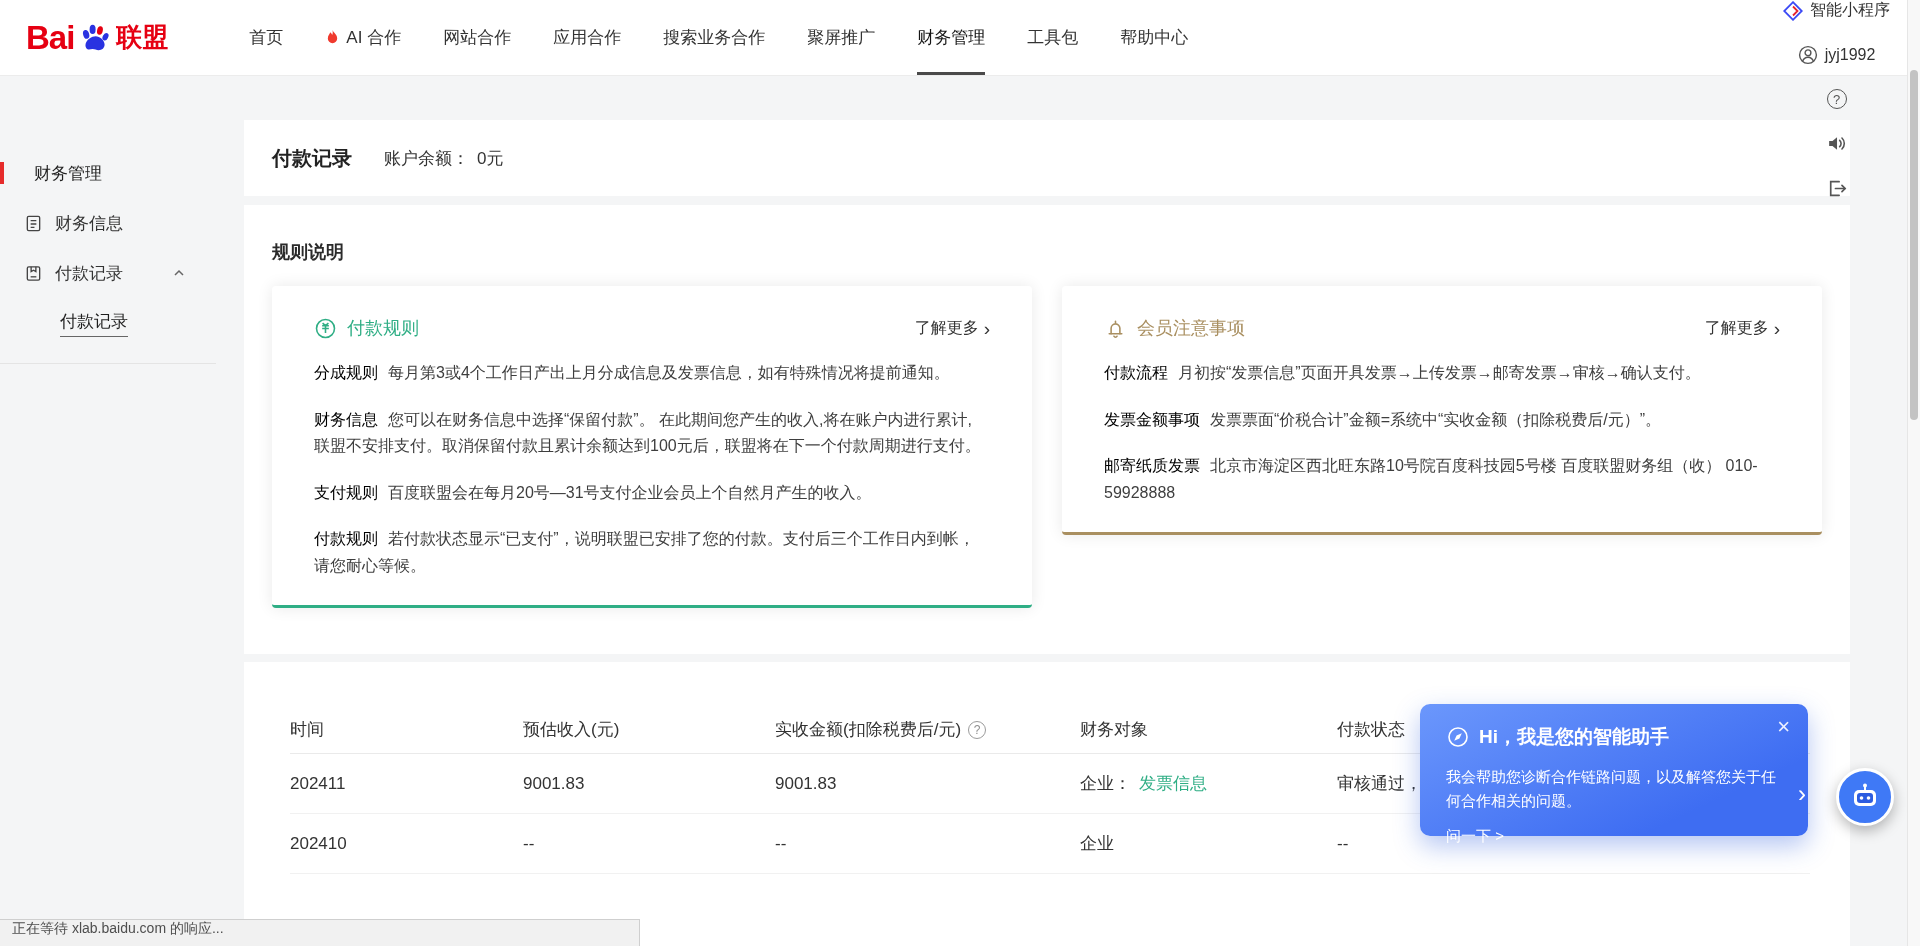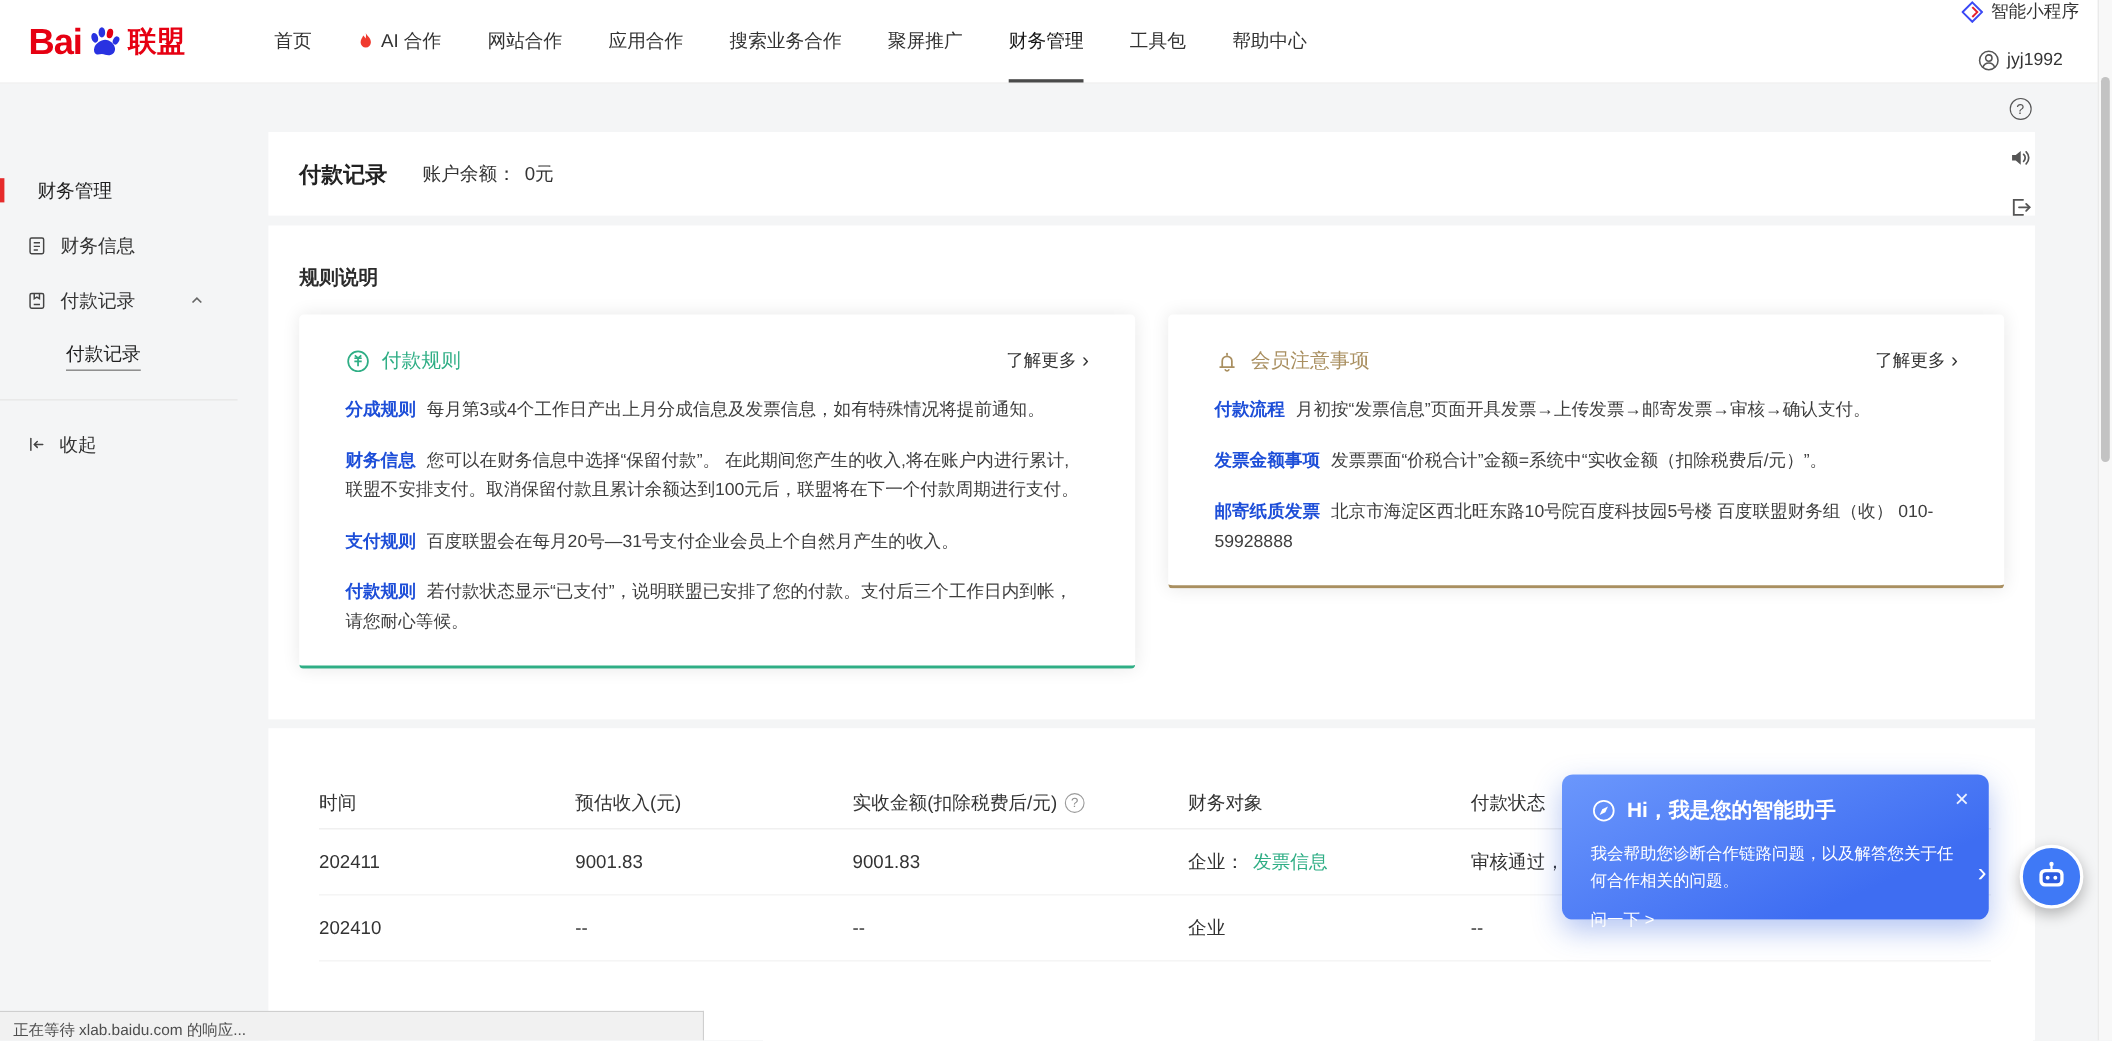--- a/index.html
+++ b/index.html
@@ -46,21 +46,21 @@
   .card { flex:1; background:#fff; border-radius:4px; box-shadow:0 0 16px rgba(0,0,0,0.09); padding:30px 42px 26px; }
   .card.green { border-bottom:3px solid #2fae85; }
   .card.gold  { border-bottom:3px solid #a98f60; }
   .card-head { display:flex; align-items:center; }
   .card-title { margin-left:10px; font-size:18px; }
   .card.green .card-title { color:#2fae85; }
   .card.gold  .card-title { color:#a98f60; }
   .card-more { margin-left:auto; display:flex; align-items:center; gap:5px; font-size:16px; color:#333; cursor:pointer; }
   .card-more .arr { font-size:19px; line-height:1; }
   .card-item { margin-top:20px; font-size:16px; line-height:1.66; color:#3e3e3e; }
-  .card-item .lbl { font-weight:bold; color:#1d4ed8; margin-right:10px; }
+  .card-item .lbl { font-weight:normal; color:#000000; margin-right:10px; }
   .card-link { color:#3f7df2; margin-right:28px; cursor:pointer; }
 
   .table-panel { margin-top:8px; flex:1; padding:44px 40px 0 46px; position:relative; }
   .thead,.trow { display:grid; grid-template-columns:233px 252px 305px 257px 1fr; align-items:center; }
   .thead { height:48px; font-size:17px; color:#333; border-bottom:1px solid #eaeaea; }
   .th { display:flex; align-items:center; gap:7px; }
   .help-circle { width:18px; height:18px; border:1px solid #9b9b9b; border-radius:50%; color:#8f8f8f; font-size:12px; display:flex; align-items:center; justify-content:center; cursor:pointer; flex-shrink:0; }
   .trow { height:60px; font-size:17px; color:#333; border-bottom:1px solid #f1f1f1; }
   .entity-link { color:#2fae85; margin-left:8px; cursor:pointer; }
 
@@ -68,21 +68,21 @@
   .assistant { position:absolute; left:1420px; top:704px; width:388px; height:132px; border-radius:10px; background:linear-gradient(155deg,#6b97fc 0%,#3e6df2 75%); box-shadow:0 10px 26px rgba(43,92,220,0.35); color:#fff; padding:20px 26px; z-index:40; }
   .assistant-head { display:flex; align-items:center; gap:9px; }
   .assistant-title { font-size:19px; font-weight:bold; }
   .assistant-close { position:absolute; top:12px; right:18px; font-size:22px; color:#eef2ff; cursor:pointer; line-height:1; }
   .assistant-body { margin-top:15px; font-size:15px; line-height:1.6; max-width:334px; }
   .assistant-cta { margin-top:14px; font-size:15px; cursor:pointer; }
   .assistant-next { position:absolute; right:2px; top:78px; font-size:24px; color:#fff; cursor:pointer; line-height:1; }
 
   .robot-fab { position:absolute; left:1836px; top:768px; width:58px; height:58px; border-radius:50%; background:#3f79f6; border:3px solid #fff; box-shadow:0 5px 14px rgba(0,0,0,0.28); display:flex; align-items:center; justify-content:center; z-index:50; cursor:pointer; }
 
-  .statusbar { position:absolute; left:0; bottom:0; width:640px; height:27px; background:#f1f1f1; border:1px solid #cfcfcf; border-left:none; border-bottom:none; display:flex; align-items:flex-end; padding:0 12px; font-size:14px; color:#4e4e4e; z-index:60; }
+  .statusbar { position:absolute; left:0; bottom:0; width:640px; height:27px; background:#f1f1f1; border:1px solid #cfcfcf; border-left:none; border-bottom:none; display:flex; align-items:flex-start; padding:0 12px; font-size:14px; color:#4e4e4e; z-index:60; }
 
   .scrollbar { position:absolute; right:0; top:0; width:13px; height:946px; background:#f8f8f8; border-left:1px solid #e6e6e6; z-index:70; }
   .scroll-thumb { position:absolute; left:2px; right:2px; top:70px; height:350px; background:#c3c3c3; border-radius:5px; cursor:pointer; }
 </style>
 </head>
 <body>
 
 <header class="topbar">
   <div class="logo">
     <span class="logo-bai">Bai</span>
@@ -200,30 +200,20 @@
       <span class="chev">
         <svg width="14" height="14" viewBox="0 0 14 14" fill="none" stroke="#666" stroke-width="1.5">
             <path d="M3 9l4-4 4 4"></path>
           </svg>
       </span>
     </div>
     <div class="side-item sub">
       <span class="side-label">付款记录</span>
     </div>
     <div class="side-divider"></div>
-    <div class="side-item">
-      <span style="display:flex;">
-        <svg width="18" height="18" viewBox="0 0 20 20" fill="none" stroke="#444" stroke-width="1.5" stroke-linecap="round">
-          <path d="M4.5 4v12"></path>
-          <path d="M16.5 10h-8"></path>
-          <path d="M11 7l-3 3 3 3"></path>
-        </svg>
-      </span>
-      <span class="side-label">收起</span>
-    </div>
   </aside>
 
   <main class="content">
 
     <section class="panel title-panel">
       <h1 class="page-title">付款记录</h1>
       <div class="balance">
         <span>账户余额：</span>
         <span class="balance-value">0元</span>
       </div>

